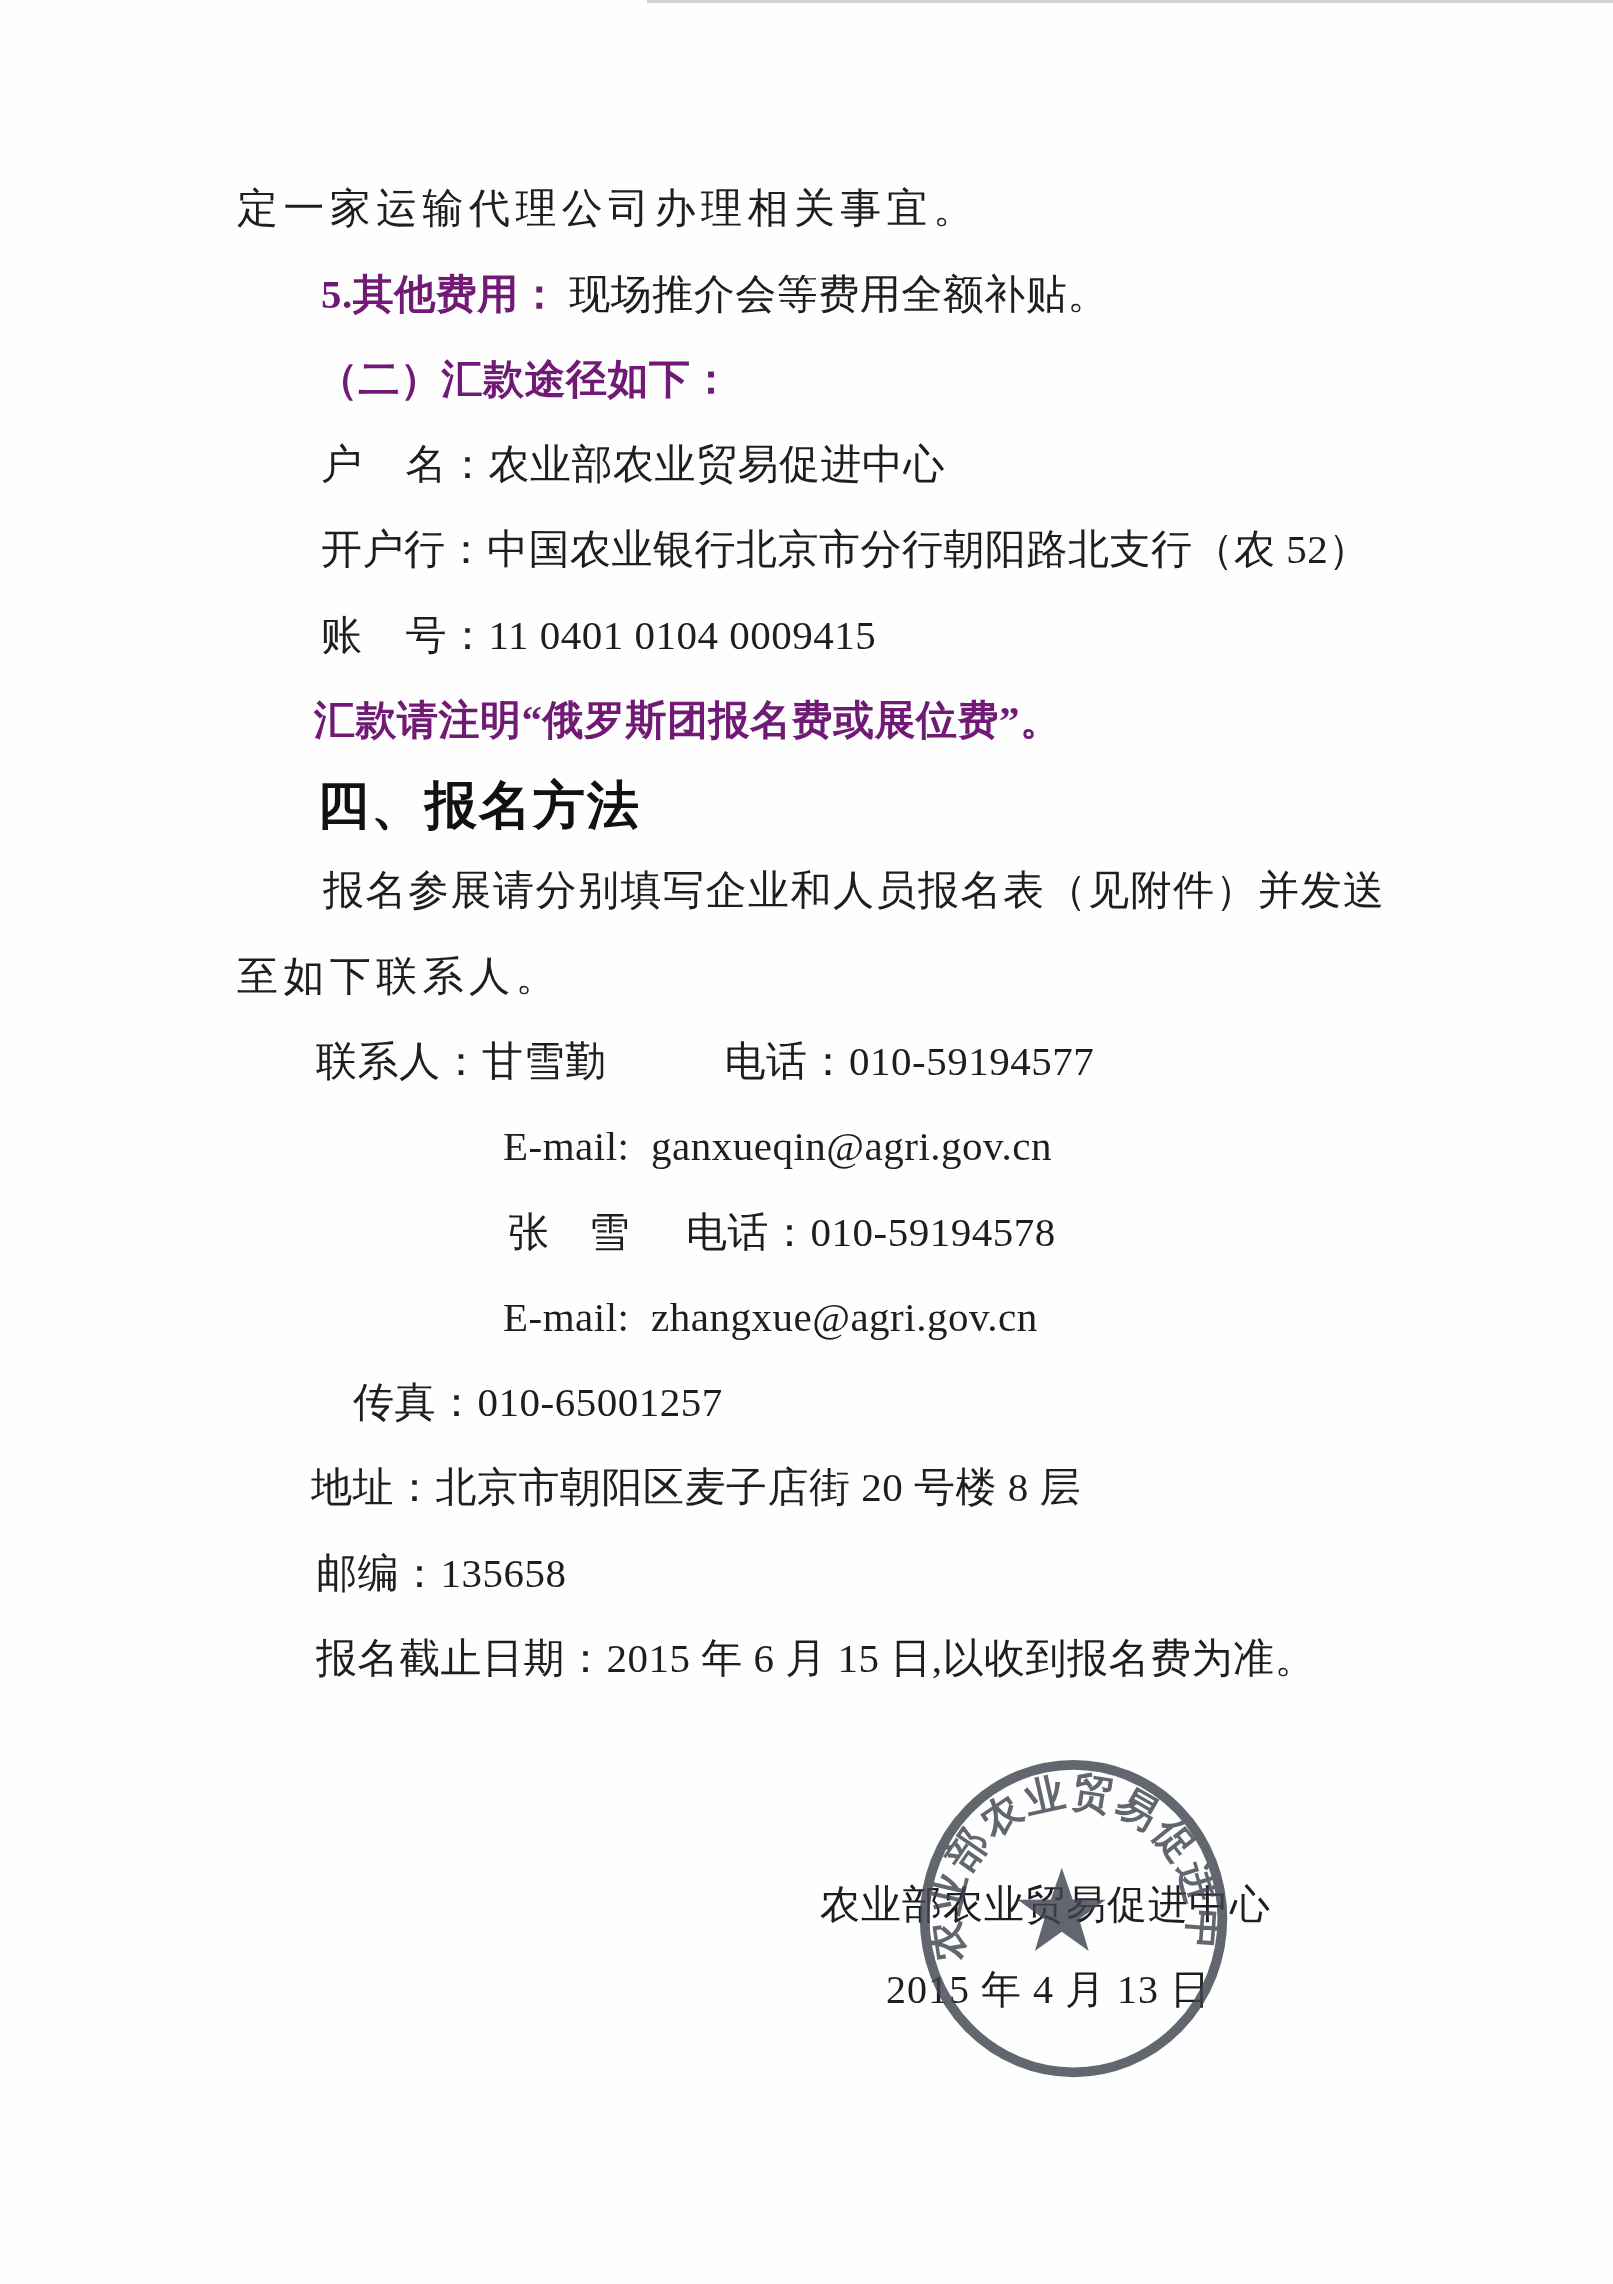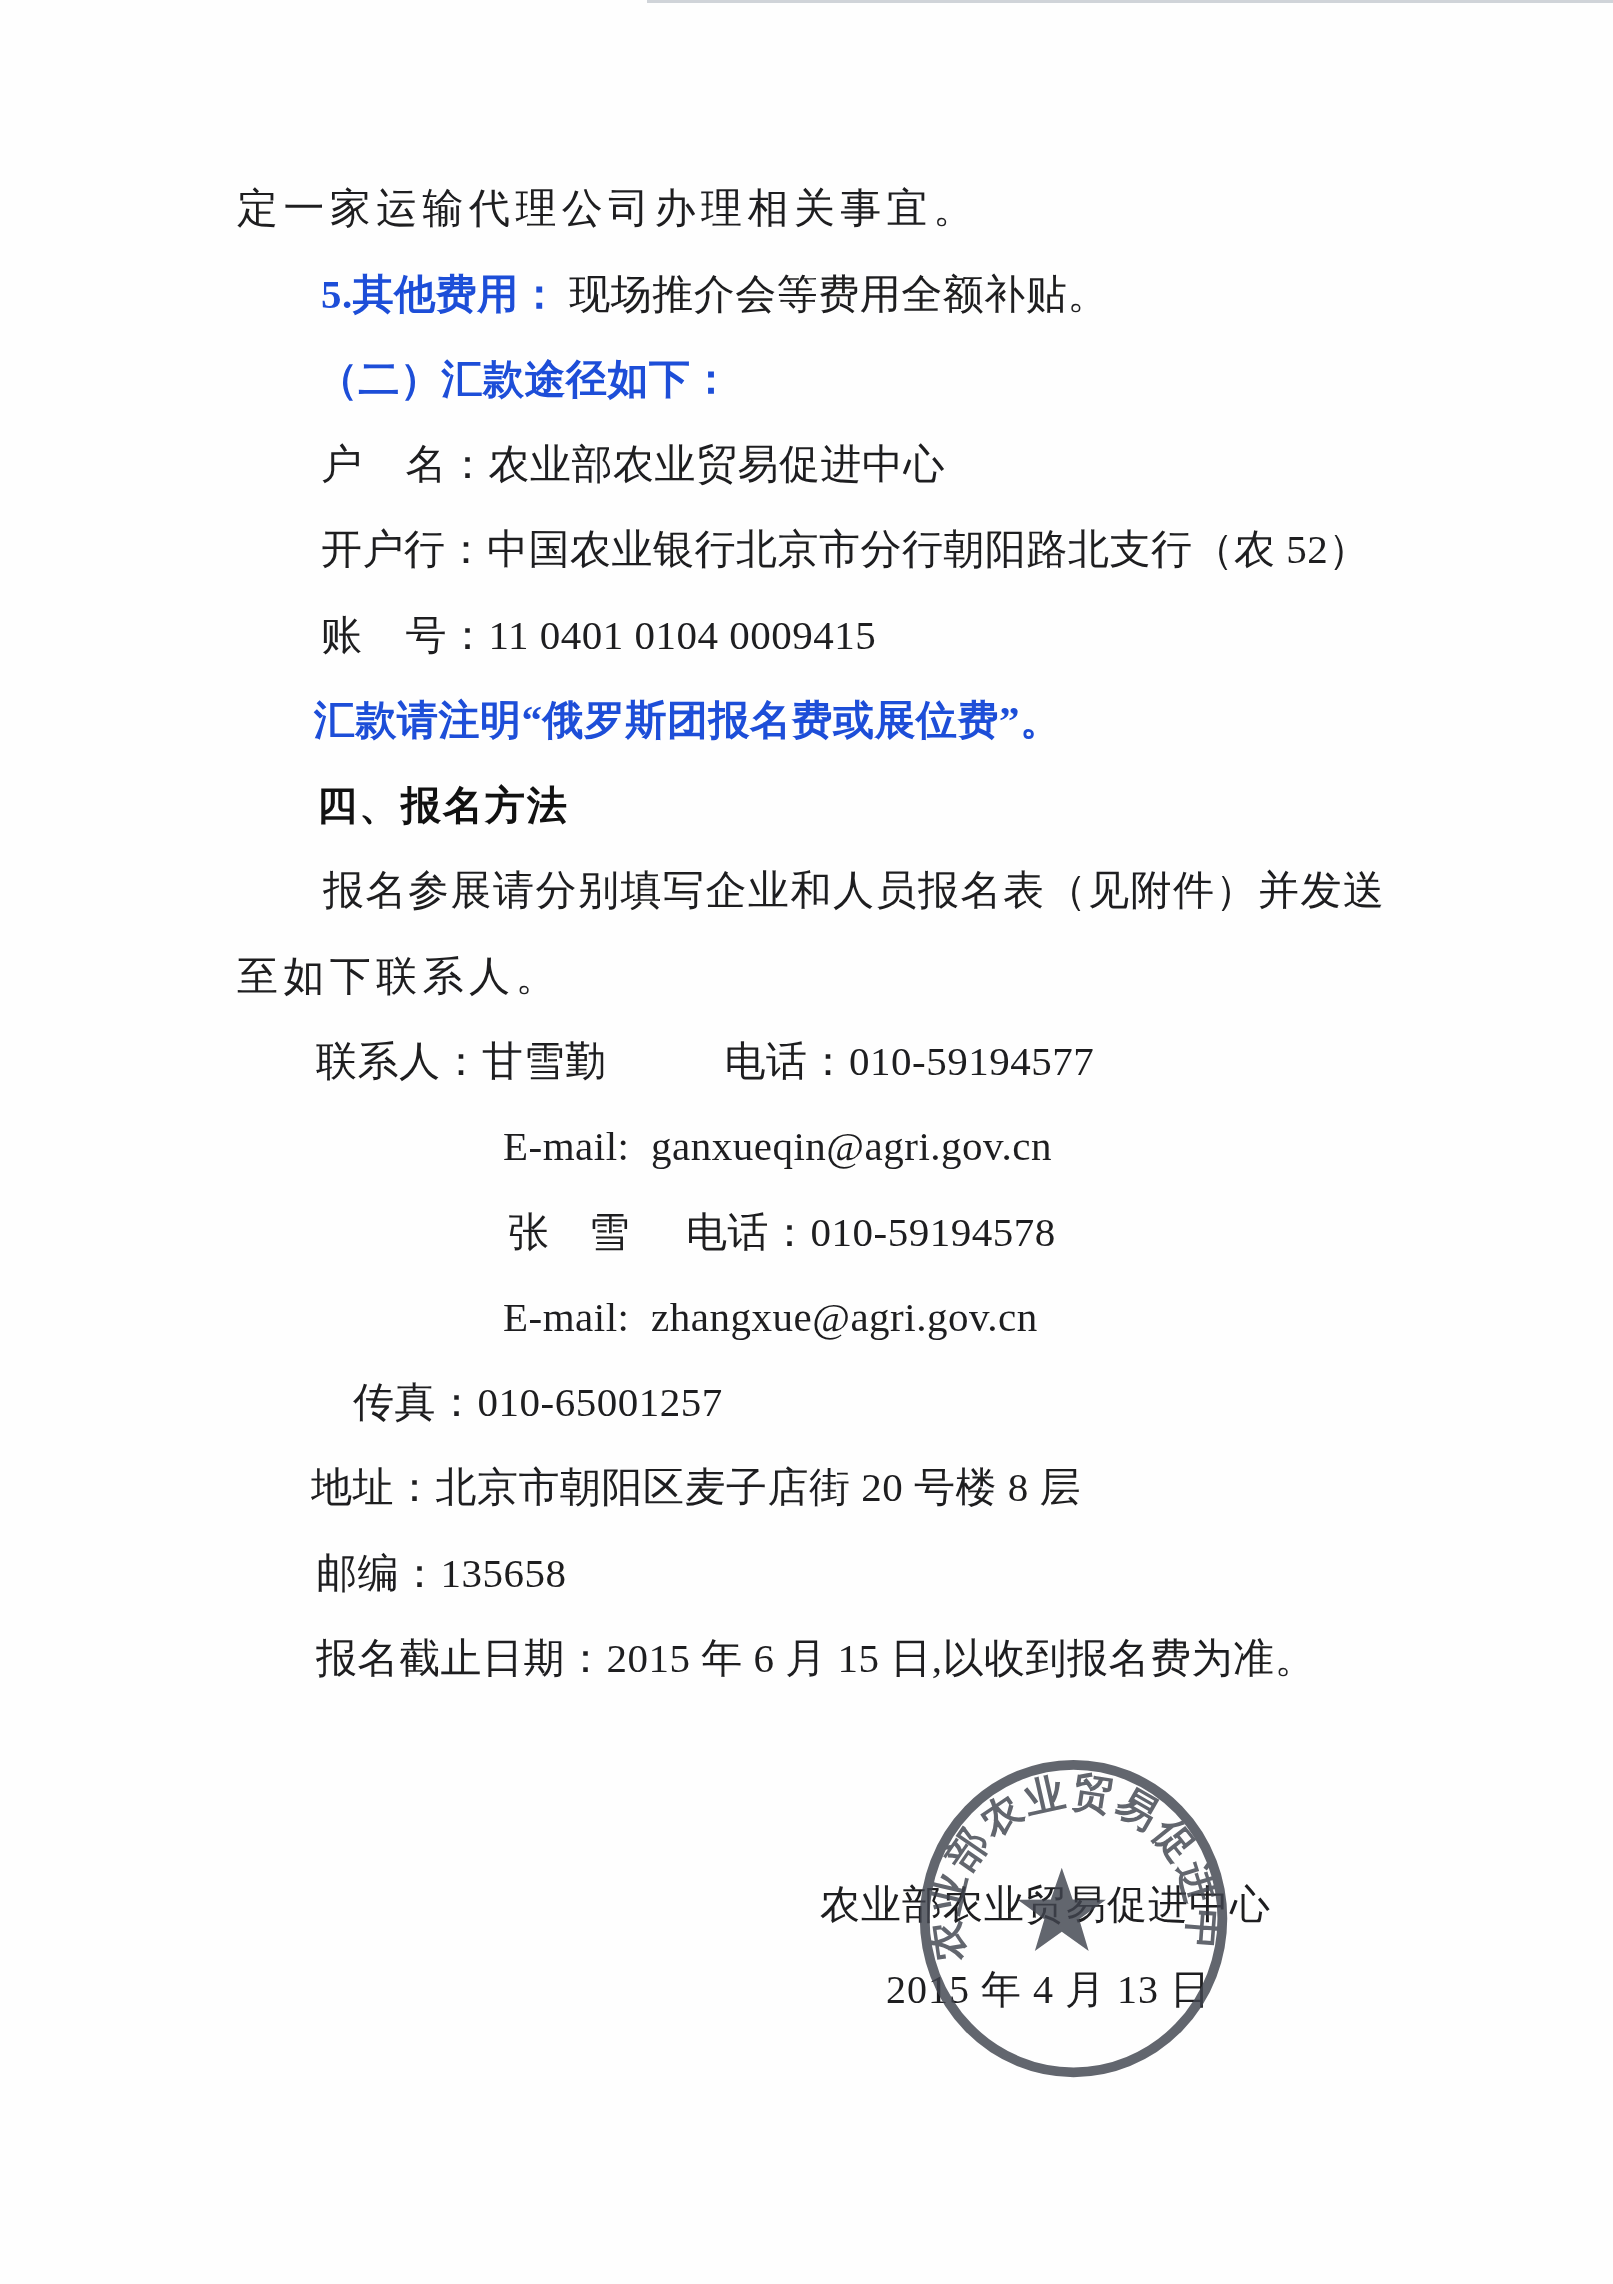--- a/index.html
+++ b/index.html
@@ -17,24 +17,24 @@
     background:#aab0ba;opacity:.55;
   }
   .line{
     position:absolute;
     white-space:pre;
     font-size:41px;
     line-height:45px;
     letter-spacing:0.5px;
   }
   .line .seg{display:inline-block;}
-  .b{font-weight:bold;color:#1d4ed8;}
+  .b{font-weight:bold;color:#701a75;}
   .heading{
     font-family:"Liberation Sans","DejaVu Sans",sans-serif;
-    font-weight:bold;font-size:40px;color:#111;letter-spacing:2px;
+    font-weight:bold;font-size:52px;color:#111;letter-spacing:2px;
   }
   .spread{letter-spacing:5.4px;}
   .spread2{letter-spacing:1.5px;}
   .sig{
     position:absolute;
     font-size:40px;line-height:43px;
     letter-spacing:1px;white-space:pre;color:#1e1e20;
   }
   .stamp{
     position:absolute;left:910px;top:1753px;

